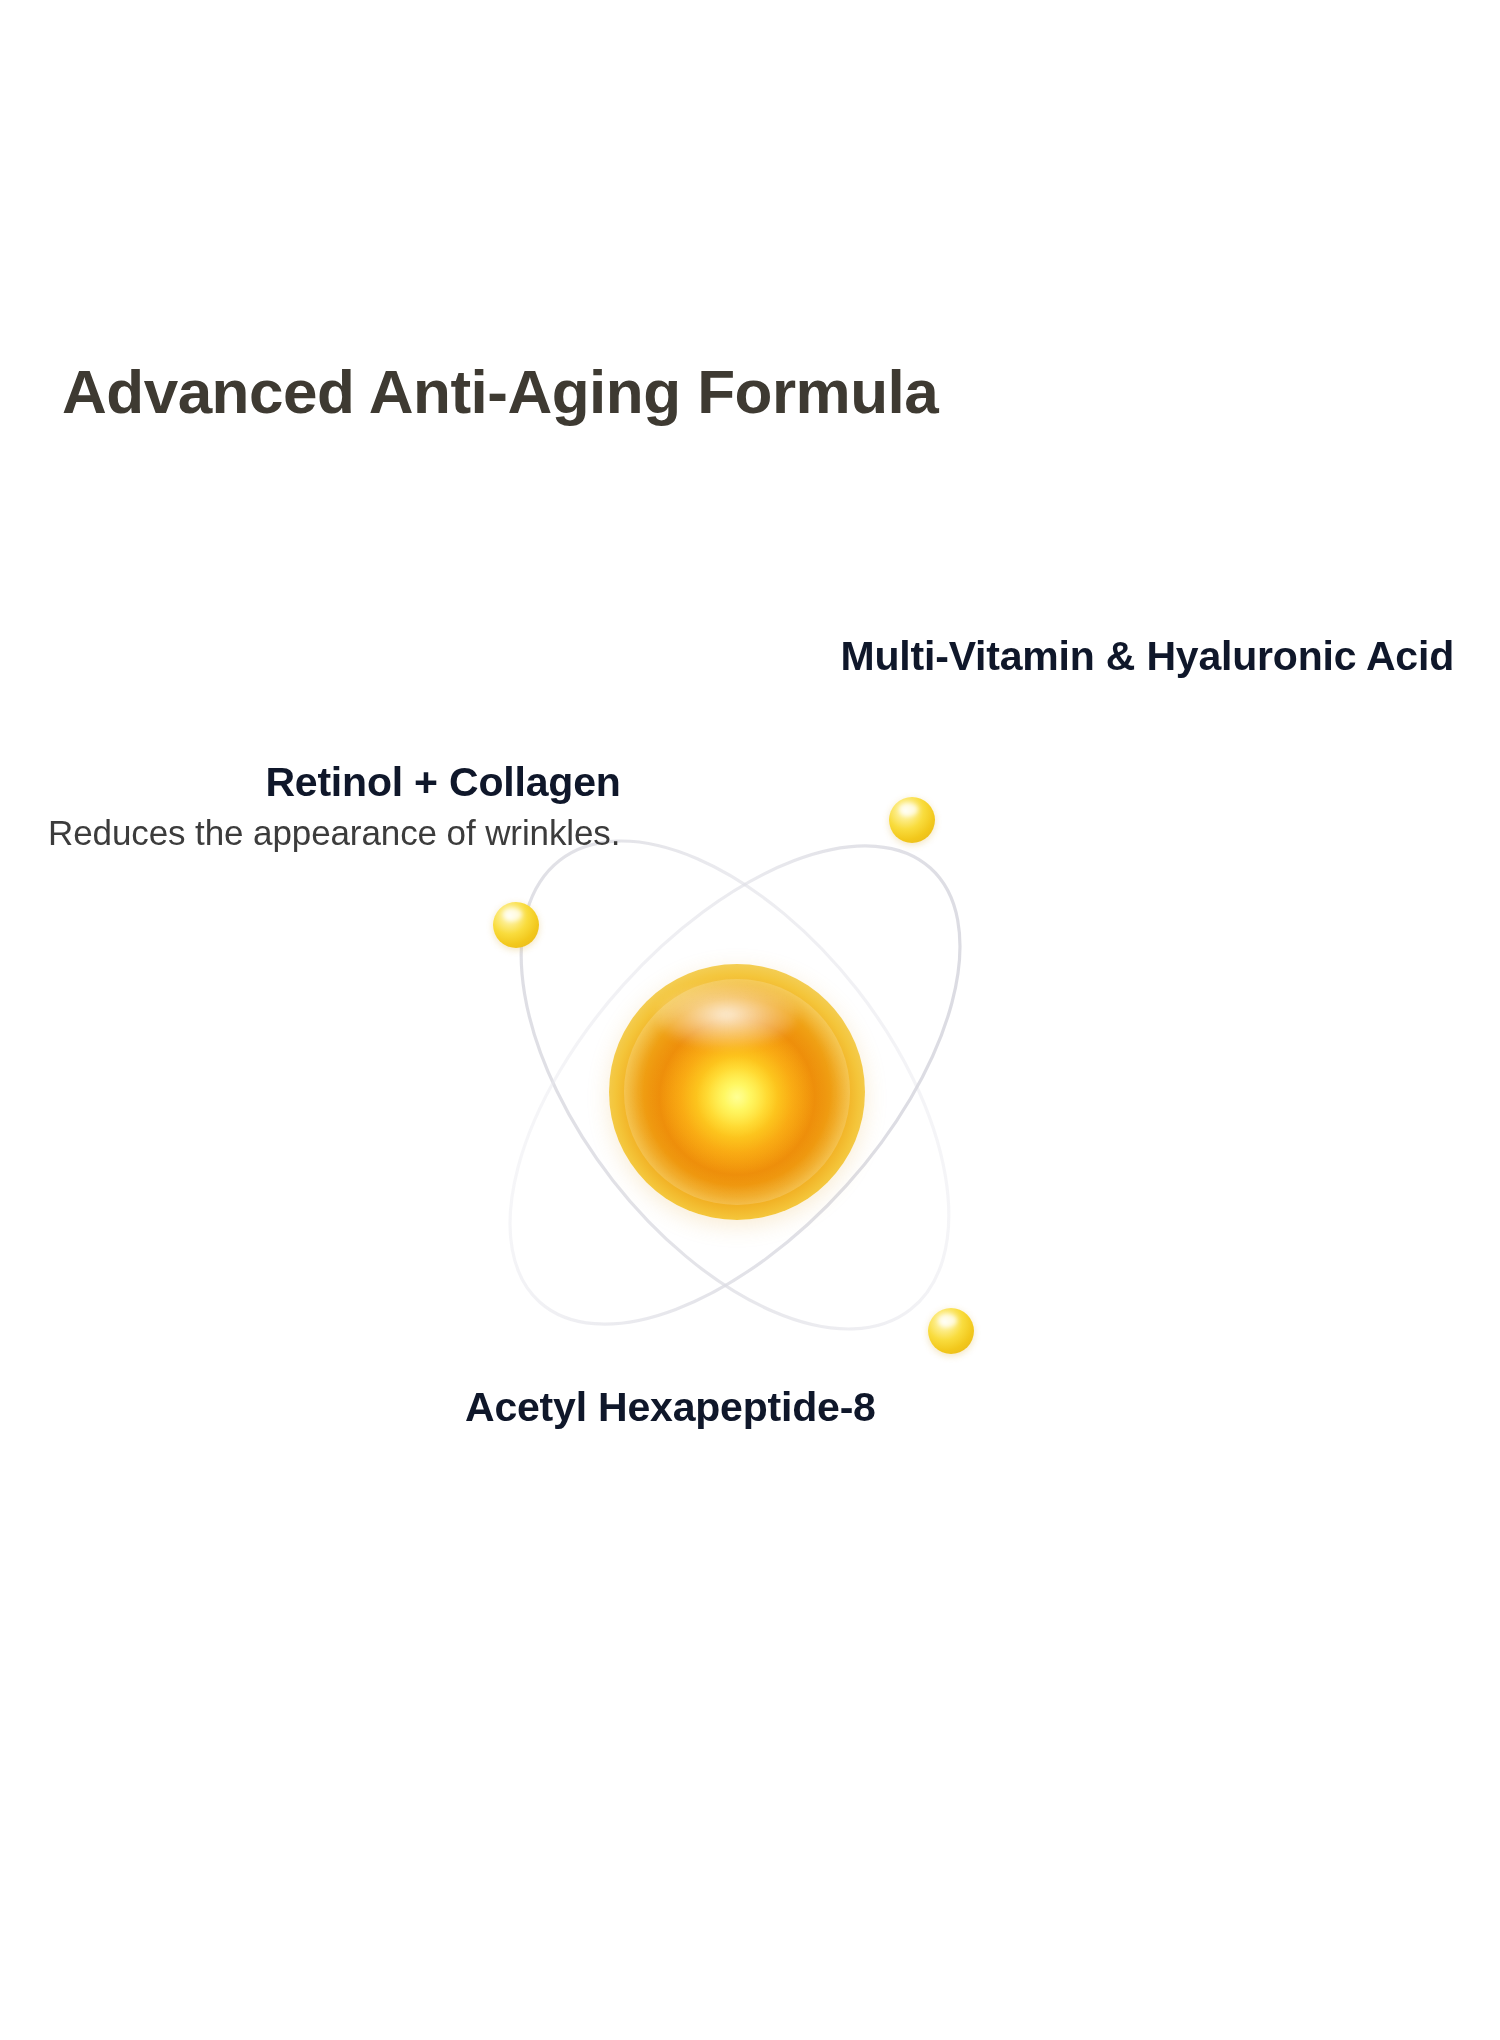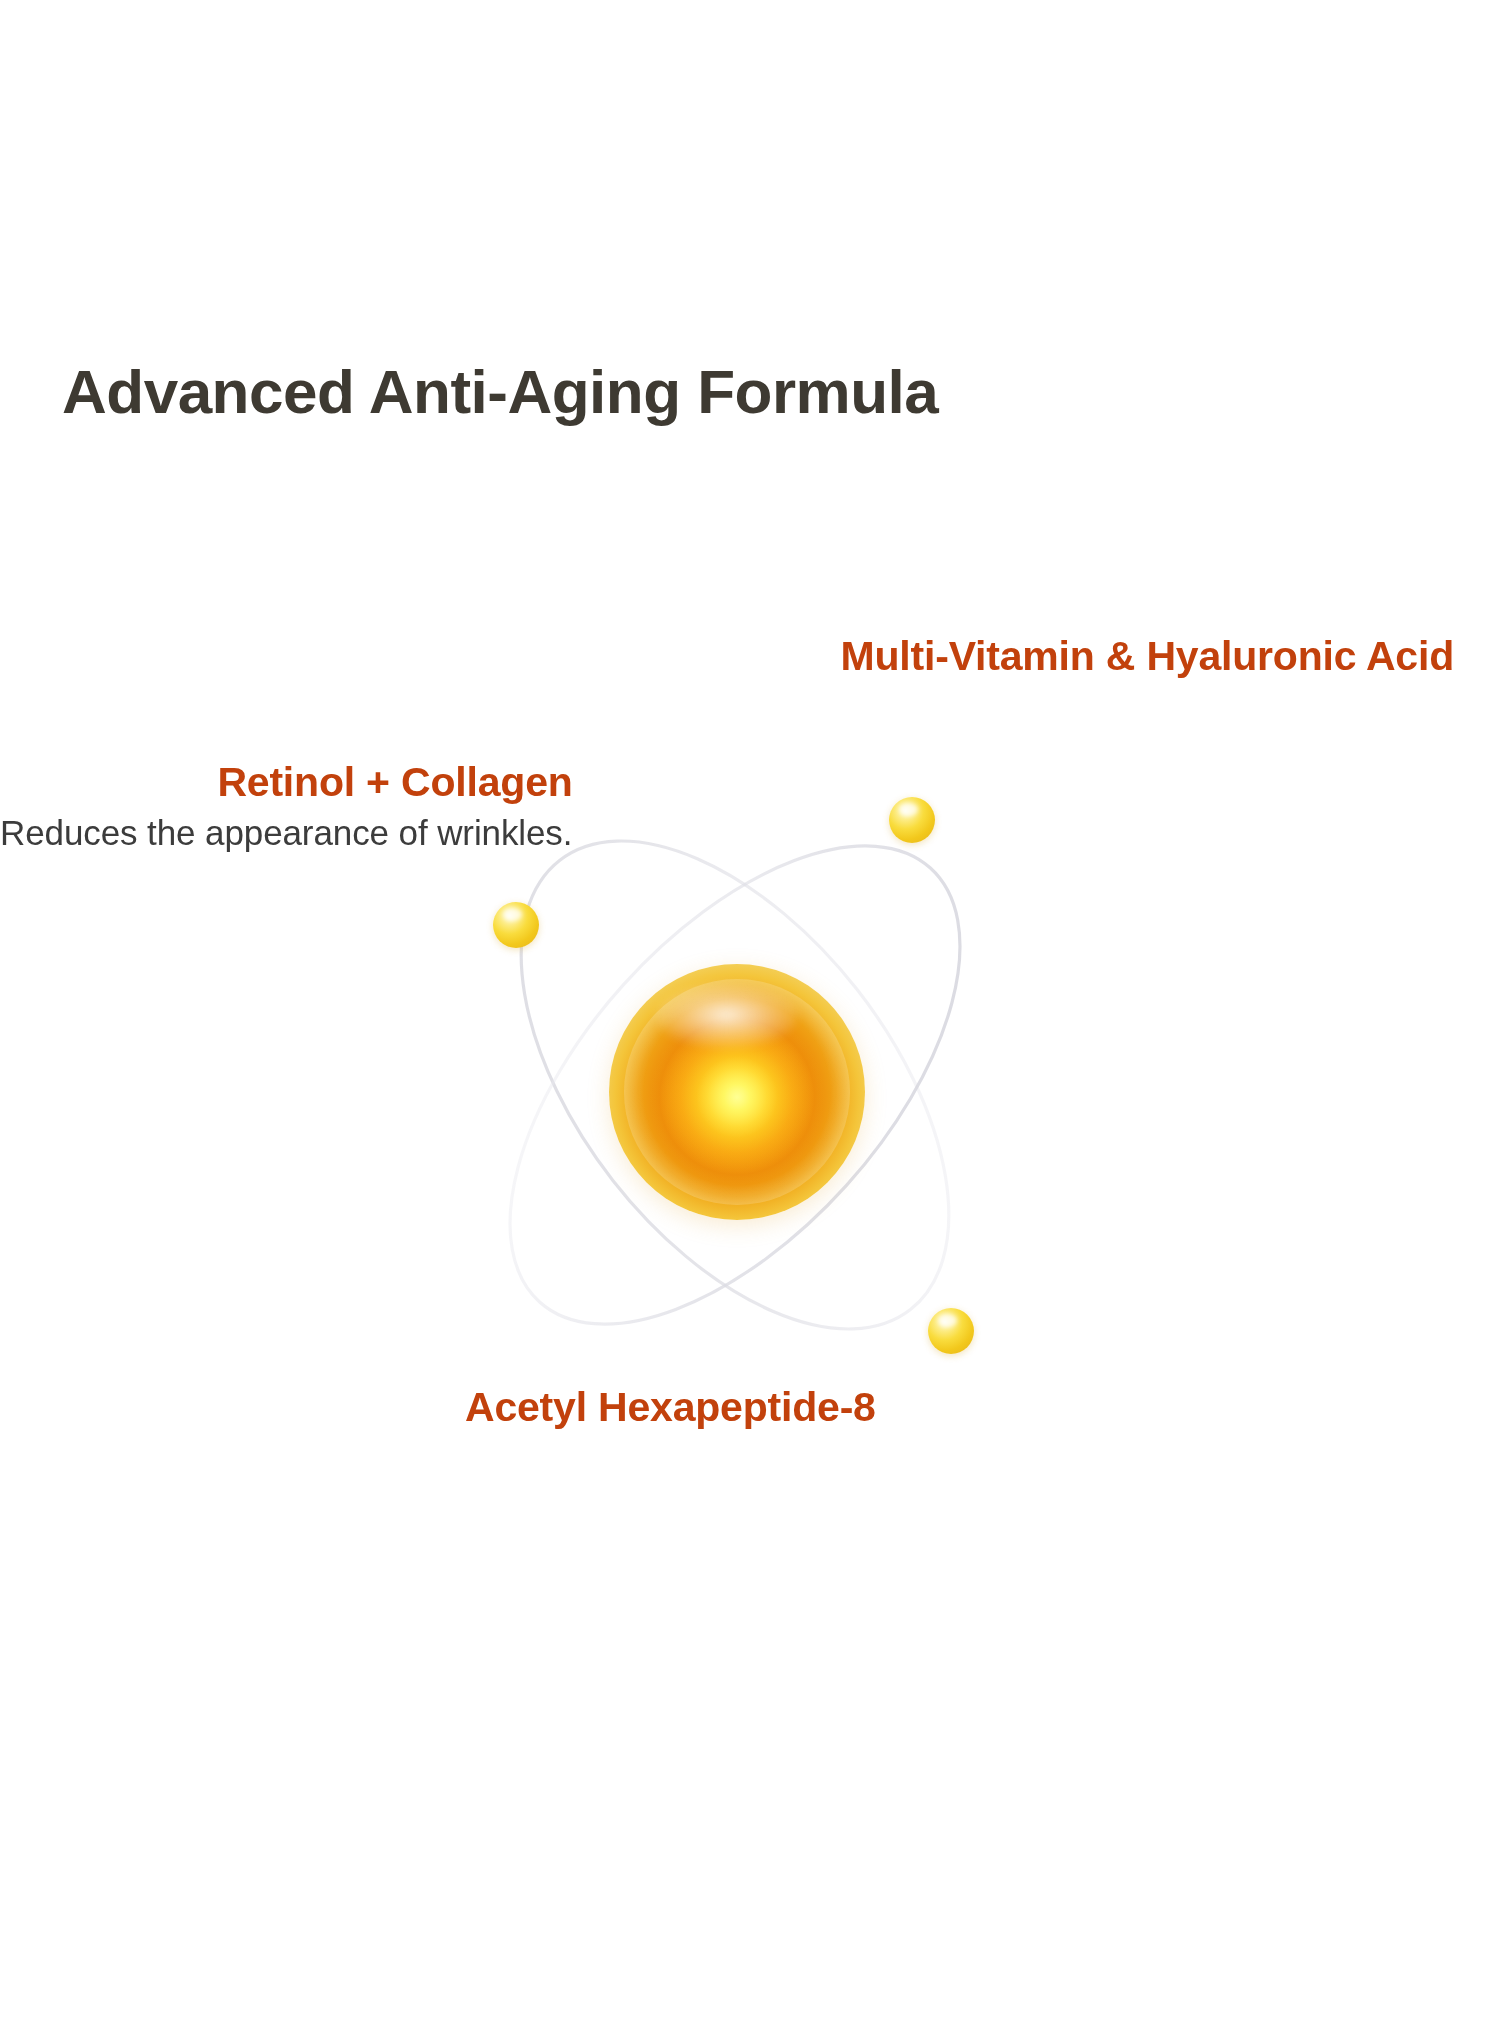--- a/index.html
+++ b/index.html
@@ -32,21 +32,21 @@
     white-space: nowrap;
   }
 
   
   .feature {
     position: absolute;
   }
   .feature .f-title {
     font-size: 41px;
     font-weight: 700;
-    color: #c2410c;
+    color: #0f172a;
     letter-spacing: -0.2px;
     white-space: nowrap;
     line-height: 1.12;
   }
   .feature .f-desc {
     font-size: 35px;
     font-weight: 400;
     color: #3C3C3C;
     letter-spacing: -0.1px;
     line-height: 1.32;
@@ -62,20 +62,21 @@
   }
   .feature.vitamin .f-title { text-align: right; }
   .feature.vitamin .f-desc  { text-align: center; margin-top: 4px; padding-right: 18px;}
 
   
   .feature.retinol {
     left: 0px;
     top: 760px;
     width: 790px;
     text-align: center;
+    padding-left: 48px;
   }
   .feature.retinol .f-title { text-align: center; }
   .feature.retinol .f-desc  { text-align: left; margin-top: 4px; }
 
   
   .feature.acetyl {
     left: 465px;
     top: 1385px;
     width: 1010px;
     text-align: center;

